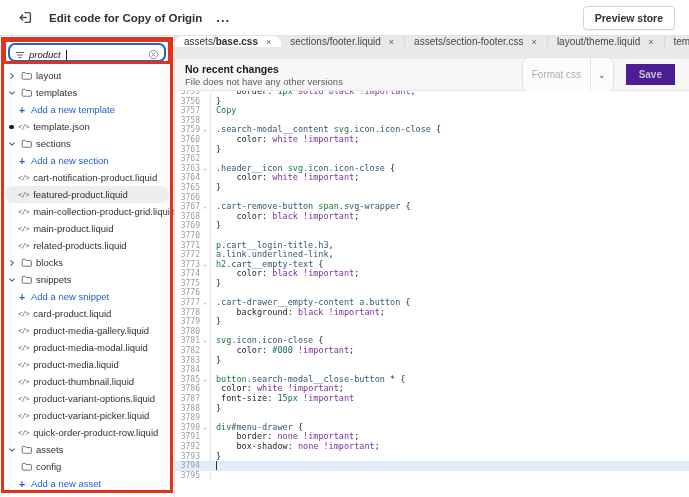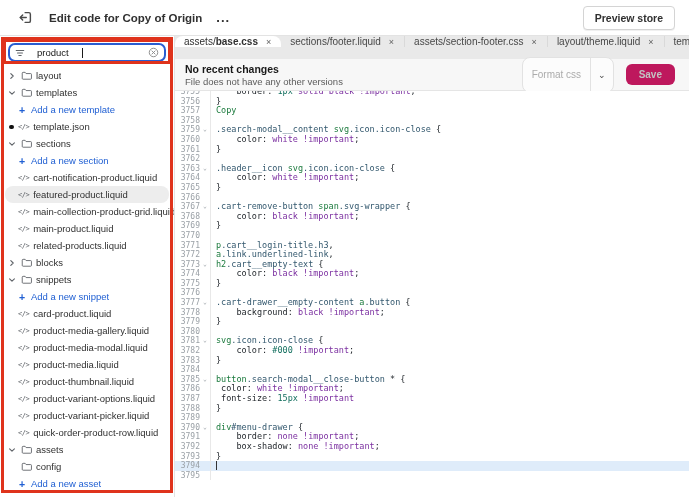--- a/index.html
+++ b/index.html
@@ -20,22 +20,22 @@
   .spacer { flex:1; }
   .preview-btn { font-family:inherit; font-size:10.5px; font-weight:600; color:#303030; background:#fff;
     border:1px solid #d4d4d4; border-radius:4px; padding:5px 11px; margin-right:2px;
     box-shadow:0 1px 0 rgba(0,0,0,.06); cursor:pointer; }
 
   .content { display:flex; height:461px; }
 
   
   .sidebar { width:175px; background:#fff; border-right:1px solid #e3e3e3; flex-shrink:0; }
   .searchwrap { padding:7px 8px 2px; }
-  .searchbox { display:flex; align-items:center; height:19px; border:2px solid var(--accent-blue,#2a5dd0);
-    border-radius:7px; padding:0 5px; gap:12px; background:#fff; }
+  .searchbox { display:flex; align-items:flex-end; height:19px; border:2px solid var(--accent-blue,#2a5dd0);
+    border-radius:7px; padding:0 5px; gap:4px; background:#fff;font-style:italic; }
   .sval { font-size:9.5px; color:#141414; }
   .cursor { display:inline-block; width:1px; height:10px; background:#1a1a1a; margin-left:1px; }
   .clear-btn { margin-left:auto; background:none; border:none; padding:0; display:flex; cursor:pointer; }
 
   .tree { margin-top:3px; }
   .trow { height:17px; display:flex; align-items:center; font-size:9.5px; color:#303030;
     position:relative; gap:4px; cursor:pointer; white-space:nowrap; }
   .trow.folder { padding-left:8px; }
   .trow.file   { padding-left:18px; }
   .trow.add    { padding-left:19px; color:var(--link-blue,#2160d3); }
@@ -59,22 +59,22 @@
 
   .versionbar { height:32px; background:#f7f7f7; display:flex; align-items:center;
     padding:0 10px; border-bottom:1px solid #e5e5e5; }
   .vtitle { font-size:10.5px; font-weight:700; color:#1a1a1a; }
   .vsub { font-size:9.5px; color:#5c5c5c; margin-top:1px; }
   .format-btn { display:flex; align-items:center; border:1px solid #e2e2e2; border-radius:8px;
     background:#fcfcfc; height:36px; margin-right:12px; cursor:pointer; }
   .format-label { padding:0 9px; font-size:10px; color:#ababab; }
   .format-caret { padding:0 7px; border-left:1px solid #e2e2e2; color:#4a4a4a; font-size:9px;
     height:100%; display:flex; align-items:center; }
-  .save-btn { font-family:inherit; background:#be185d; color:#c2c2c2; font-size:10px; font-weight:600;
-    border:none; border-radius:6px; padding:5px 13px; margin-right:4px; }
+  .save-btn { font-family:inherit; background:#4c1d95; color:#c2c2c2; font-size:10px; font-weight:600;
+    border:none; border-radius:0; padding:5px 13px; margin-right:4px; }
 
   
   .editor { flex:1; background:#fff; overflow:hidden; font-family:"DejaVu Sans Mono", monospace; }
   .lines { margin-top:-4px; }
   .cl { display:flex; height:9.6px; line-height:9.6px; font-size:8.5px; }
   .cl.active { background:var(--active-line,#dfecfa); }
   .gutwrap { display:flex; flex-shrink:0; border-right:1px solid #e8e8e8; margin-right:5px; }
   .gut { width:25px; text-align:right; color:#9aa0a6; font-size:8px; }
   .fold { width:10px; text-align:center; color:#9aa0a6; font-size:6.5px; border:none; background:none;
     padding:0; font-family:inherit; }

